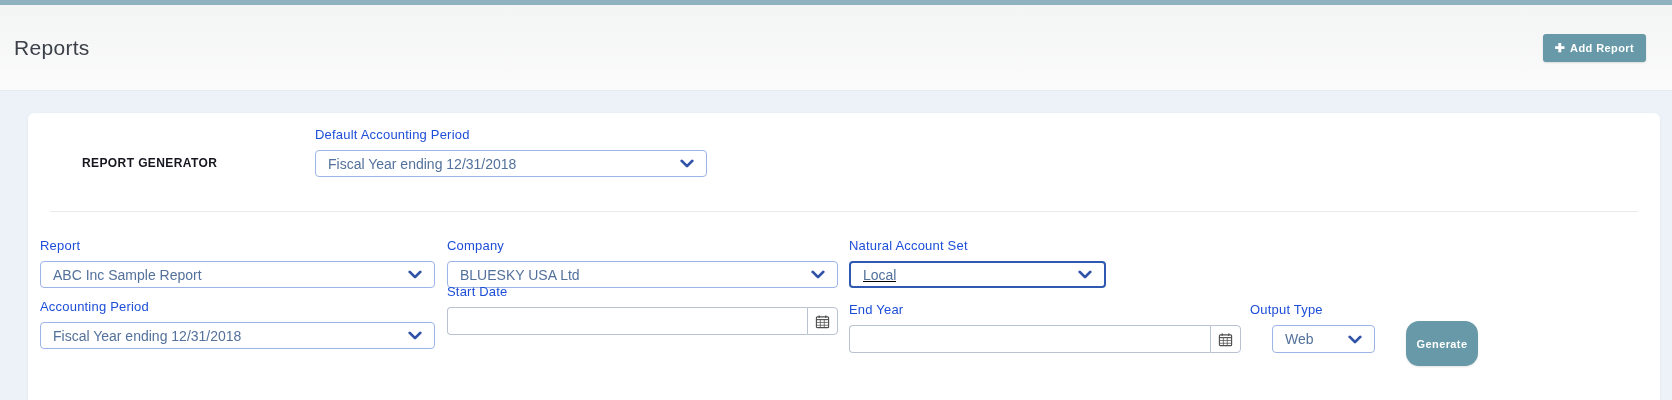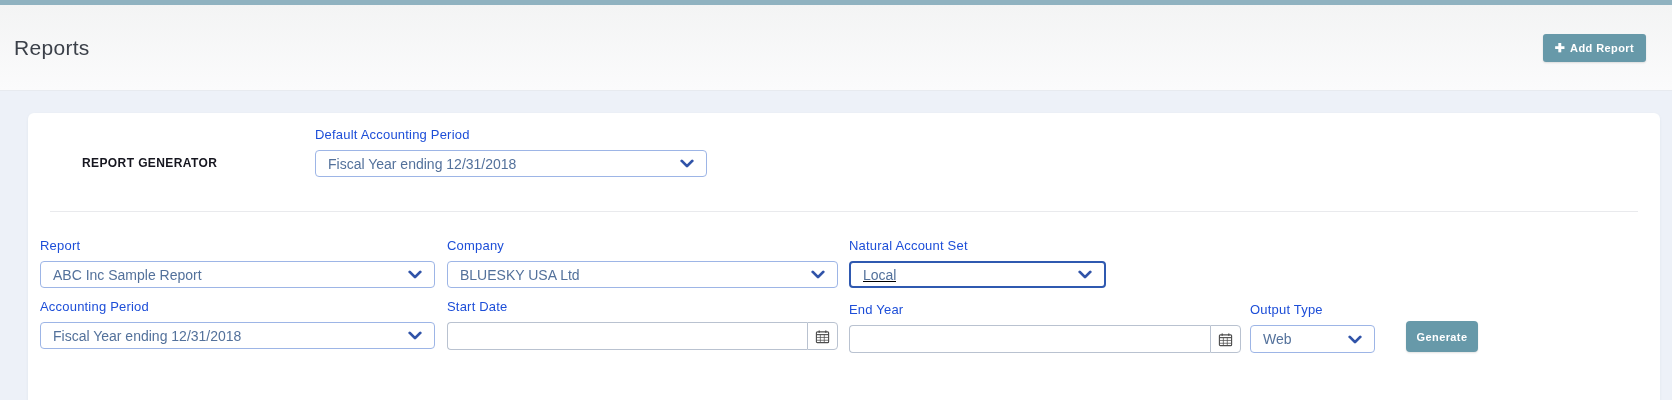--- a/index.html
+++ b/index.html
@@ -50,22 +50,22 @@
              background:#fff; display:flex; align-items:center; justify-content:center;
              cursor:pointer; }
 
   .divider { position:absolute; left:22px; right:22px; top:98px; height:1px;
              background:#e9eaed; }
 
   
   .abs { position:absolute; }
   .fld .field-label { display:block; margin-bottom:8px; }
 
-  .btn-generate { position:absolute; left:1378px; top:208px; width:72px; height:31px;
-                  justify-content:center; border-radius:4px; font-size:11px; }
+  .btn-generate { position:absolute; left:1378px; top:208px; width:72px; height:45px;
+                  justify-content:center; border-radius:13px; font-size:11px; }
 </style>
 </head>
 <body>
 
 <div class="top-strip"></div>
 
 <div class="header">
   <div class="page-title">Reports</div>
   <button class="btn-teal">
     <span class="plus-glyph">✚</span>
@@ -124,21 +124,21 @@
     <div class="abs fld" style="left:12px; top:186px; width:395px;">
       <span class="field-label">Accounting Period</span>
       <div class="sel">
         <span class="sel-value">Fiscal Year ending 12/31/2018</span>
         <svg width="14" height="9" viewBox="0 0 16 10">
           <path d="M2 2l6 6 6-6" stroke="#3053a8" stroke-width="3.2" fill="none" stroke-linecap="round" stroke-linejoin="round"></path>
         </svg>
       </div>
     </div>
 
-    <div class="abs fld" style="left:419px; top:186px; width:391px;">
+    <div class="abs fld" style="left:419px; top:171px; width:391px;">
       <span class="field-label">Start Date</span>
       <div class="date-group">
         <input type="text" value="" style="">
         <button class="cal-btn">
           <svg width="15" height="15" viewBox="0 0 16 16">
             <rect x="1.5" y="3" width="13" height="11.5" rx="1" fill="none" stroke="#4d4d4d" stroke-width="1.2"></rect>
             <line x1="1.5" y1="6" x2="14.5" y2="6" stroke="#4d4d4d" stroke-width="1.2"></line>
             <line x1="4.5" y1="1.5" x2="4.5" y2="4" stroke="#4d4d4d" stroke-width="1.4"></line>
             <line x1="11.5" y1="1.5" x2="11.5" y2="4" stroke="#4d4d4d" stroke-width="1.4"></line>
             <line x1="5.7" y1="6" x2="5.7" y2="14.5" stroke="#4d4d4d" stroke-width="0.8"></line>
@@ -164,21 +164,21 @@
             <line x1="9.9" y1="6" x2="9.9" y2="14.5" stroke="#4d4d4d" stroke-width="0.8"></line>
             <line x1="1.5" y1="9" x2="14.5" y2="9" stroke="#4d4d4d" stroke-width="0.8"></line>
             <line x1="1.5" y1="12" x2="14.5" y2="12" stroke="#4d4d4d" stroke-width="0.8"></line>
           </svg>
         </button>
       </div>
     </div>
 
     <div class="abs fld" style="left:1222px; top:189px; width:125px;">
       <span class="field-label">Output Type</span>
-      <div class="sel" style="height:28px;">
+      <div class="sel" style="height:28px;margin-left:22px;">
         <span class="sel-value">Web</span>
         <svg width="14" height="9" viewBox="0 0 16 10">
           <path d="M2 2l6 6 6-6" stroke="#3053a8" stroke-width="3.2" fill="none" stroke-linecap="round" stroke-linejoin="round"></path>
         </svg>
       </div>
     </div>
 
     <button class="btn-teal btn-generate">
       <span>Generate</span>
     </button>

